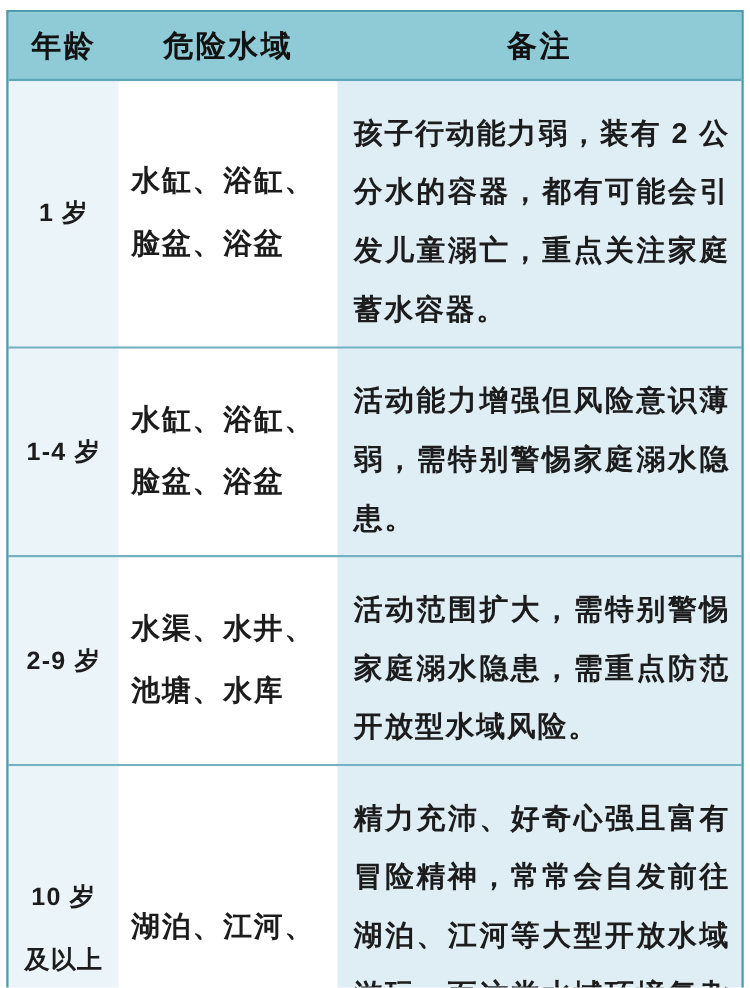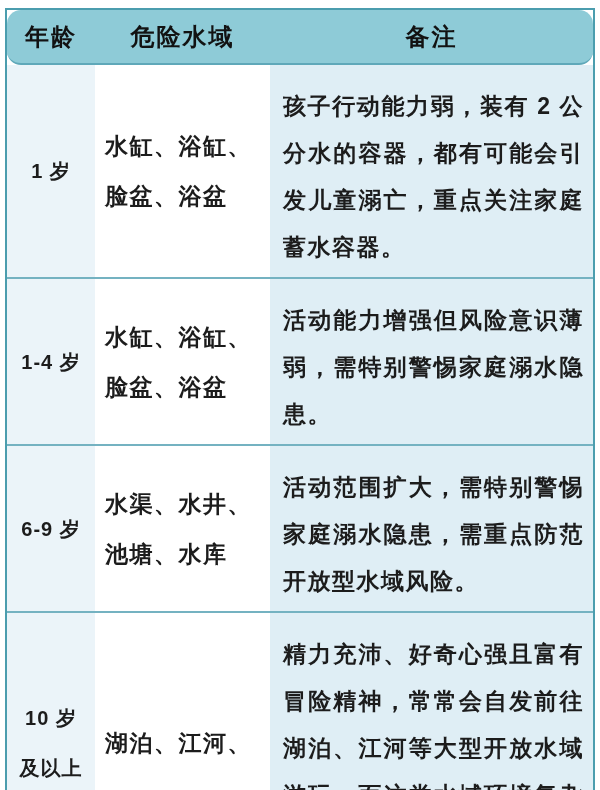--- a/index.html
+++ b/index.html
@@ -34,21 +34,20 @@
   }
   .row { display: flex; align-items: stretch; }
   .row .c1 { width: 88px; }
   .row .c2 { width: 175px; }
   .row .c3 { flex: 1; }
 
   .header-row {
     background: var(--header-bg);
     border-bottom: 2px solid var(--header-border);
     min-height: 55px;
-    border-radius: 14px;
   }
   .th {
     display: flex;
     align-items: center;
     justify-content: center;
     font-size: 24px;
     letter-spacing: 2px;
     color: #121212;
   }
 
@@ -69,20 +68,21 @@
     text-align: center;
     font-size: 20px;
     letter-spacing: 1px;
   }
   .age-cell .line { line-height: 50px; white-space: nowrap; }
   .waters-cell {
     background: var(--waters-col-bg);
     padding-left: 10px;
     font-size: 23px;
     letter-spacing: 1.5px;
+    font-family: Liberation Mono, monospace;
   }
   .waters-cell .line { line-height: 50px; white-space: nowrap; }
   .note-cell {
     background: var(--note-col-bg);
     padding: 18px 9px 6px 13px;
     font-size: 23px;
     letter-spacing: 1.5px;
     line-height: 47px;
     text-align: justify;
   }
@@ -116,21 +116,21 @@
       </div>
       <div class="c2 cell waters-cell">
         <div class="line">水缸、浴缸、</div>
         <div class="line">脸盆、浴盆</div>
       </div>
       <div class="c3 cell note-cell">活动能力增强但风险意识薄弱，需特别警惕家庭溺水隐患。</div>
     </div>
 
     <div class="row trow">
       <div class="c1 cell age-cell">
-        <div class="line">6-9 岁</div>
+        <div class="line">2-9 岁</div>
       </div>
       <div class="c2 cell waters-cell">
         <div class="line">水渠、水井、</div>
         <div class="line">池塘、水库</div>
       </div>
       <div class="c3 cell note-cell">活动范围扩大，需特别警惕家庭溺水隐患，需重点防范开放型水域风险。</div>
     </div>
 
     <div class="row trow">
       <div class="c1 cell age-cell">

